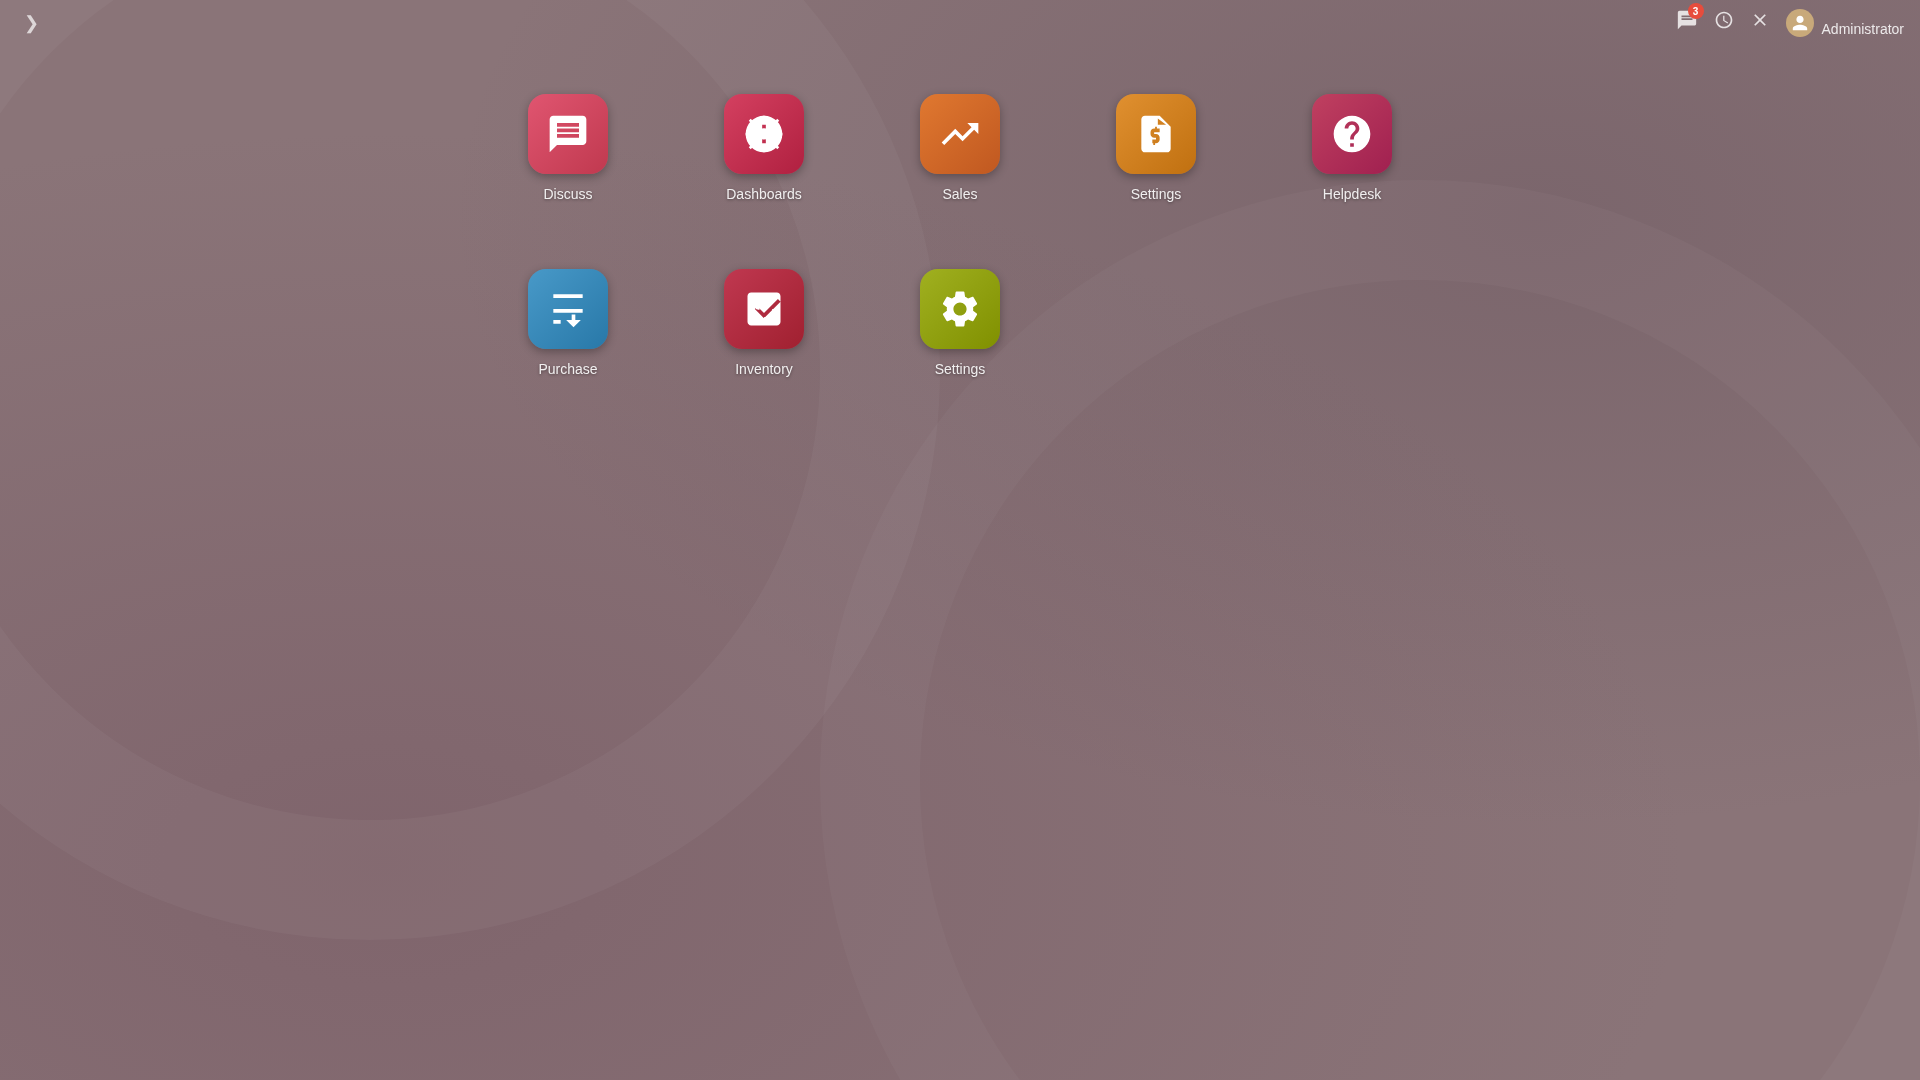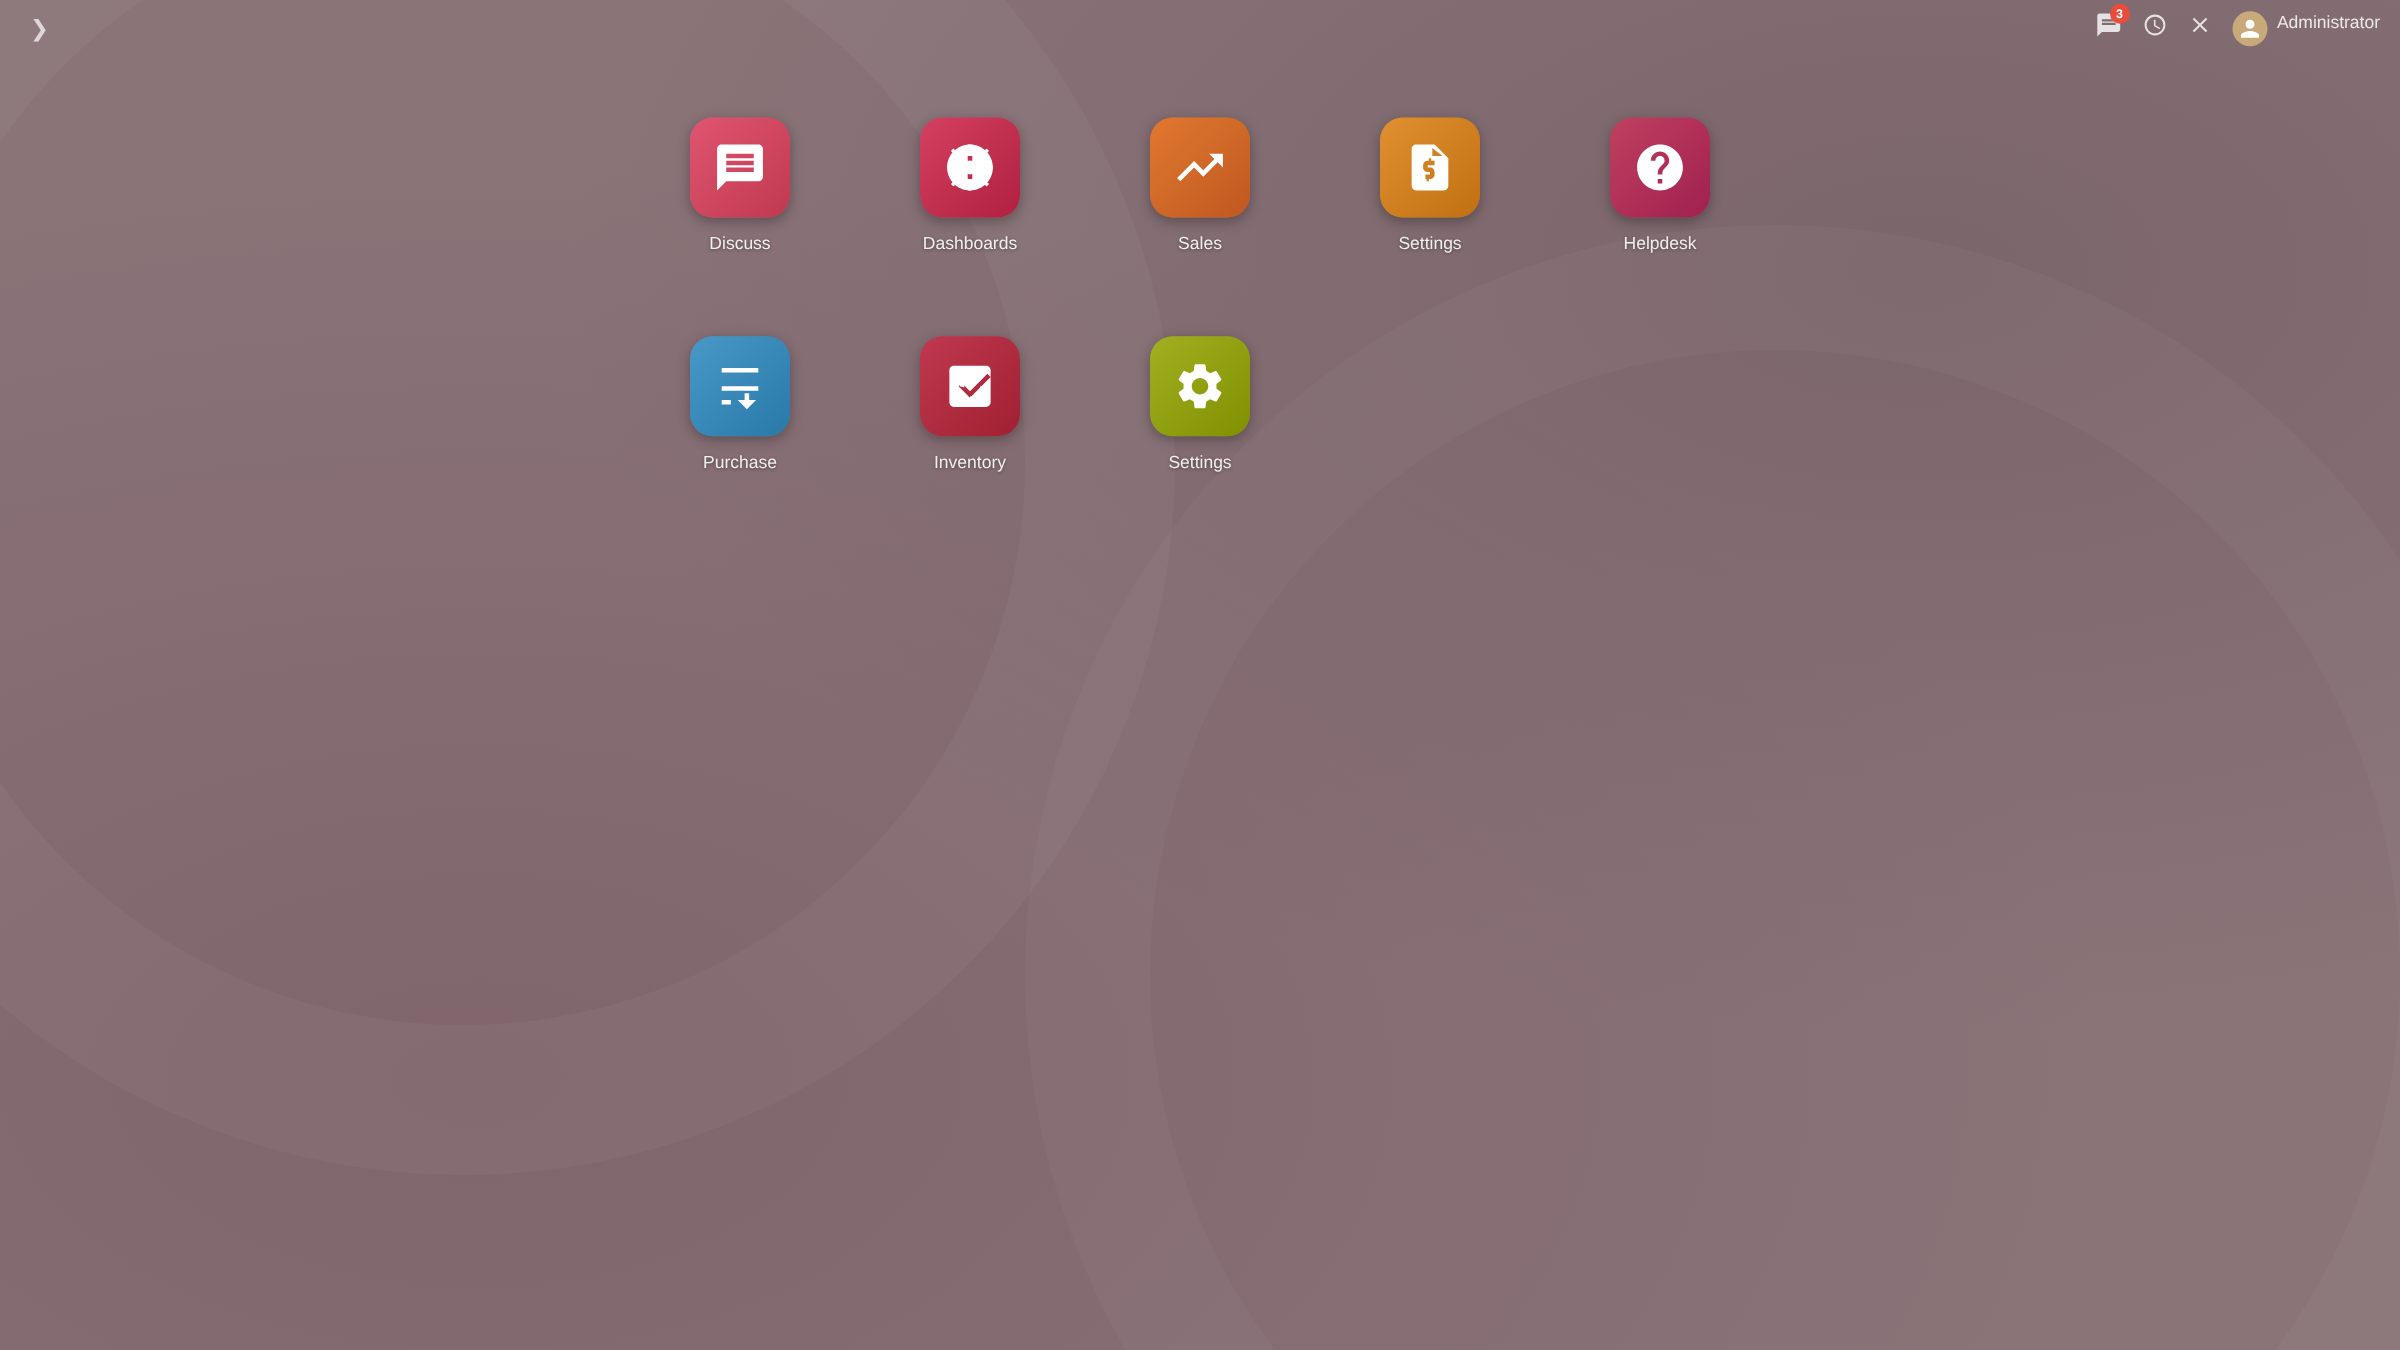--- a/index.html
+++ b/index.html
@@ -91,21 +91,21 @@
       border-radius: 50%;
       width: 16px;
       height: 16px;
       display: flex;
       align-items: center;
       justify-content: center;
     }
 
     .user-section {
       display: flex;
-      align-items: flex-start;
+      align-items: flex-end;
       gap: 8px;
       cursor: pointer;
       color: rgba(255,255,255,0.85);
       font-size: 14px;
     }
 
     .user-avatar {
       width: 28px;
       height: 28px;
       border-radius: 50%;
@@ -125,21 +125,21 @@
       left: 50%;
       transform: translateX(-50%);
       display: flex;
       flex-direction: column;
       gap: 0;
       align-items: flex-start;
     }
 
     .app-row {
       display: flex;
-      gap: 4px;
+      gap: 16px;
     }
 
     
     .app-icon {
       width: 180px;
       height: 175px;
       display: flex;
       flex-direction: column;
       align-items: center;
       justify-content: center;

